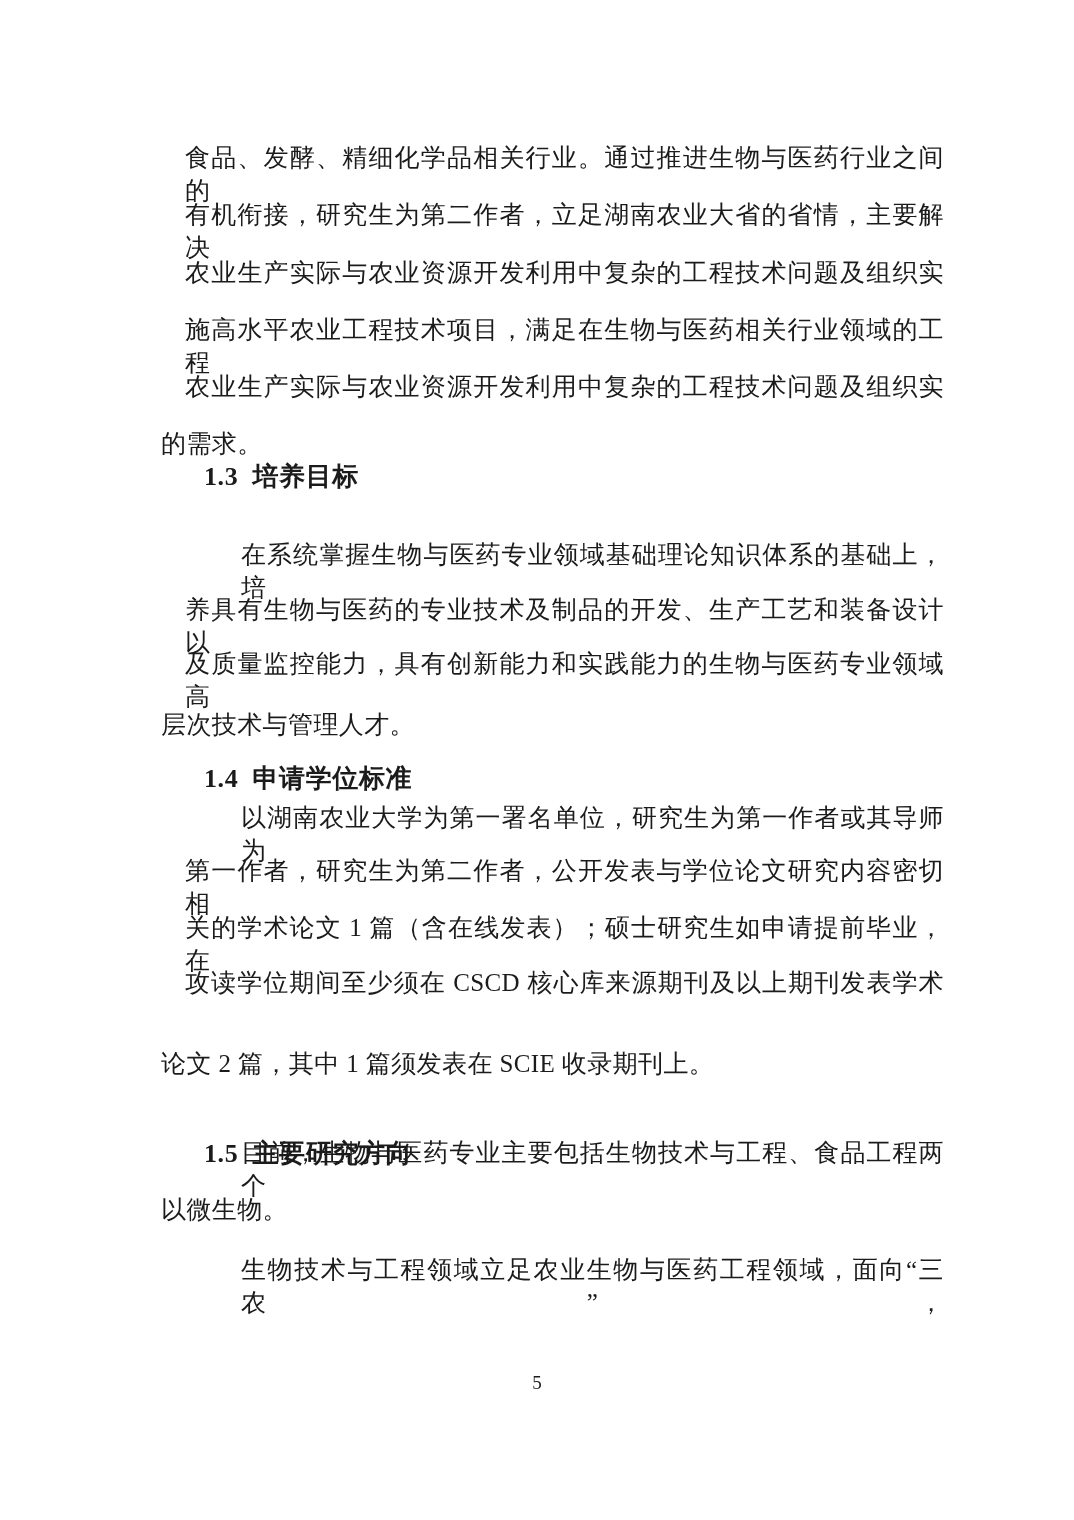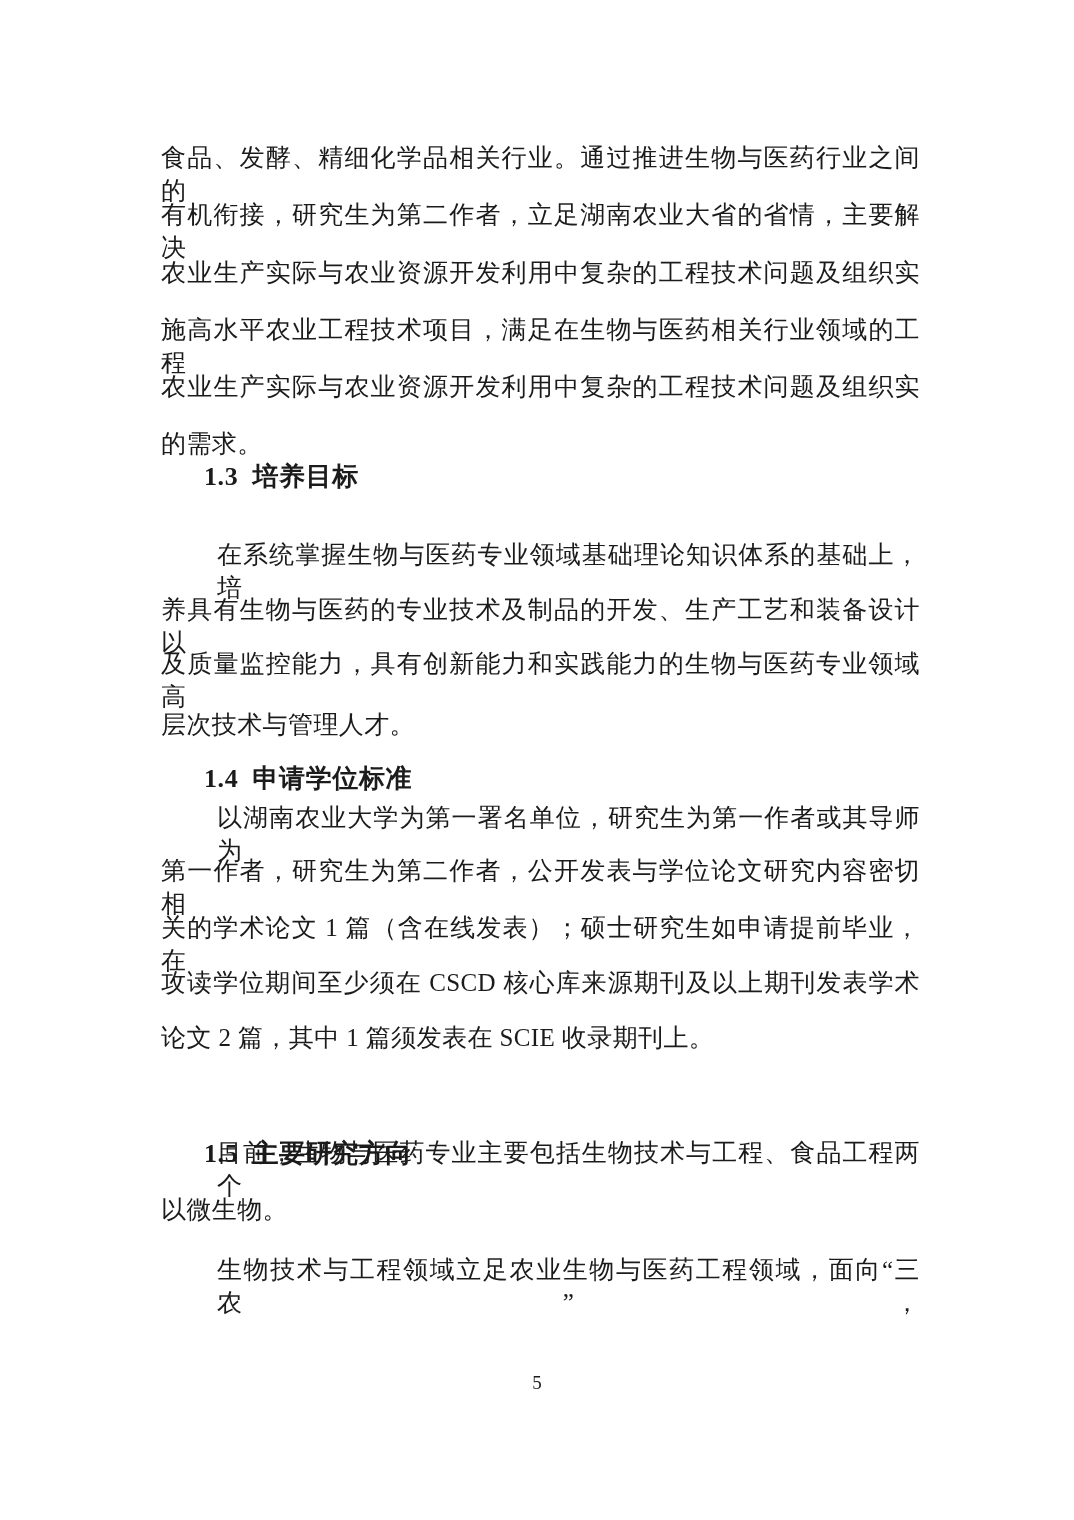--- a/index.html
+++ b/index.html
@@ -21,20 +21,21 @@
     left: 161px;
     width: 759px;
     font-size: 25px;
     line-height: 1.3;
     letter-spacing: 0.4px;
     white-space: normal;
   }
   .justify {
     text-align: justify;
     text-align-last: justify;
+    margin-left: 24px;
   }
   .indented {
     box-sizing: border-box;
     padding-left: 56px;
   }
   .heading {
     position: absolute;
     left: 204px;
     font-size: 26px;
     font-weight: bold;
@@ -69,21 +70,21 @@
   <div class="line justify indented" style="top:539px">在系统掌握生物与医药专业领域基础理论知识体系的基础上，培</div>
   <div class="line justify" style="top:648px">及质量监控能力，具有创新能力和实践能力的生物与医药专业领域高</div>
   <div class="line" style="top:709px">层次技术与管理人才。</div>
 
   <div class="heading" style="top:761px">1.4  申请学位标准</div>
 
   <div class="line justify indented" style="top:802px">以湖南农业大学为第一署名单位，研究生为第一作者或其导师为</div>
   <div class="line justify" style="top:855px">第一作者，研究生为第二作者，公开发表与学位论文研究内容密切相</div>
   <div class="line justify" style="top:912px">关的学术论文 1 篇（含在线发表）；硕士研究生如申请提前毕业，在</div>
   <div class="line justify" style="top:967px">攻读学位期间至少须在 CSCD 核心库来源期刊及以上期刊发表学术</div>
-  <div class="line" style="top:1022px">论文 2 篇，其中 1 篇须发表在 SCIE 收录期刊上。</div>
+  <div class="line" style="top:1048px">论文 2 篇，其中 1 篇须发表在 SCIE 收录期刊上。</div>
 
   <div class="heading" style="top:1136px">1.5  主要研究方向</div>
 
   <div class="line justify indented" style="top:1137px">目前，生物与医药专业主要包括生物技术与工程、食品工程两个</div>
   <div class="line" style="top:1194px">以微生物。</div>
 
   <div class="line justify indented" style="top:1254px">生物技术与工程领域立足农业生物与医药工程领域，面向“三农”，</div>
 
   <div class="pagenum">5</div>
 

